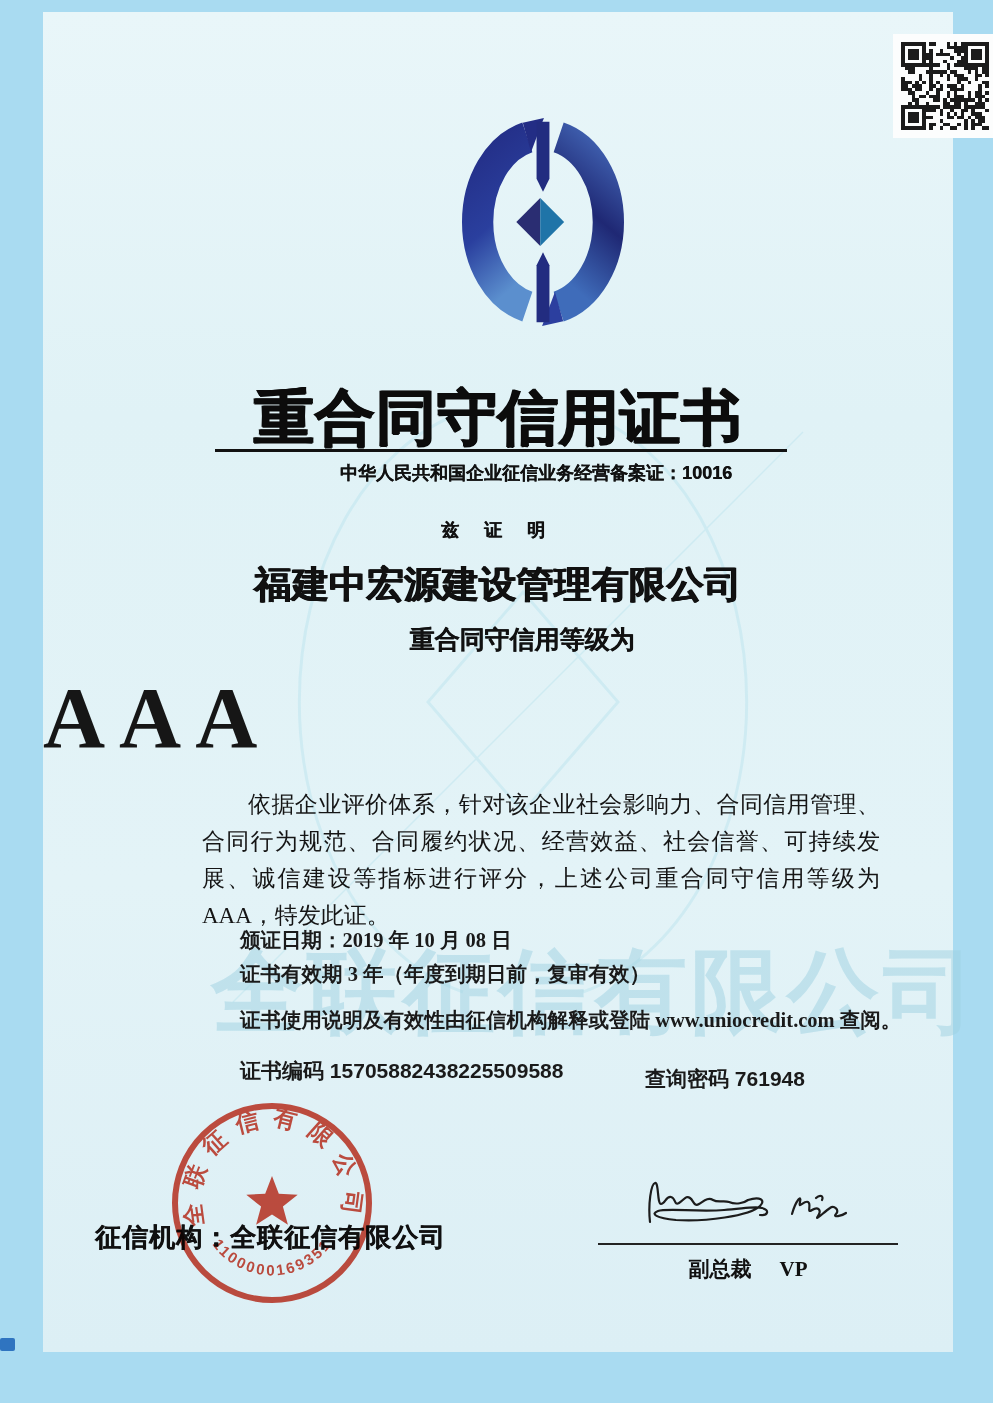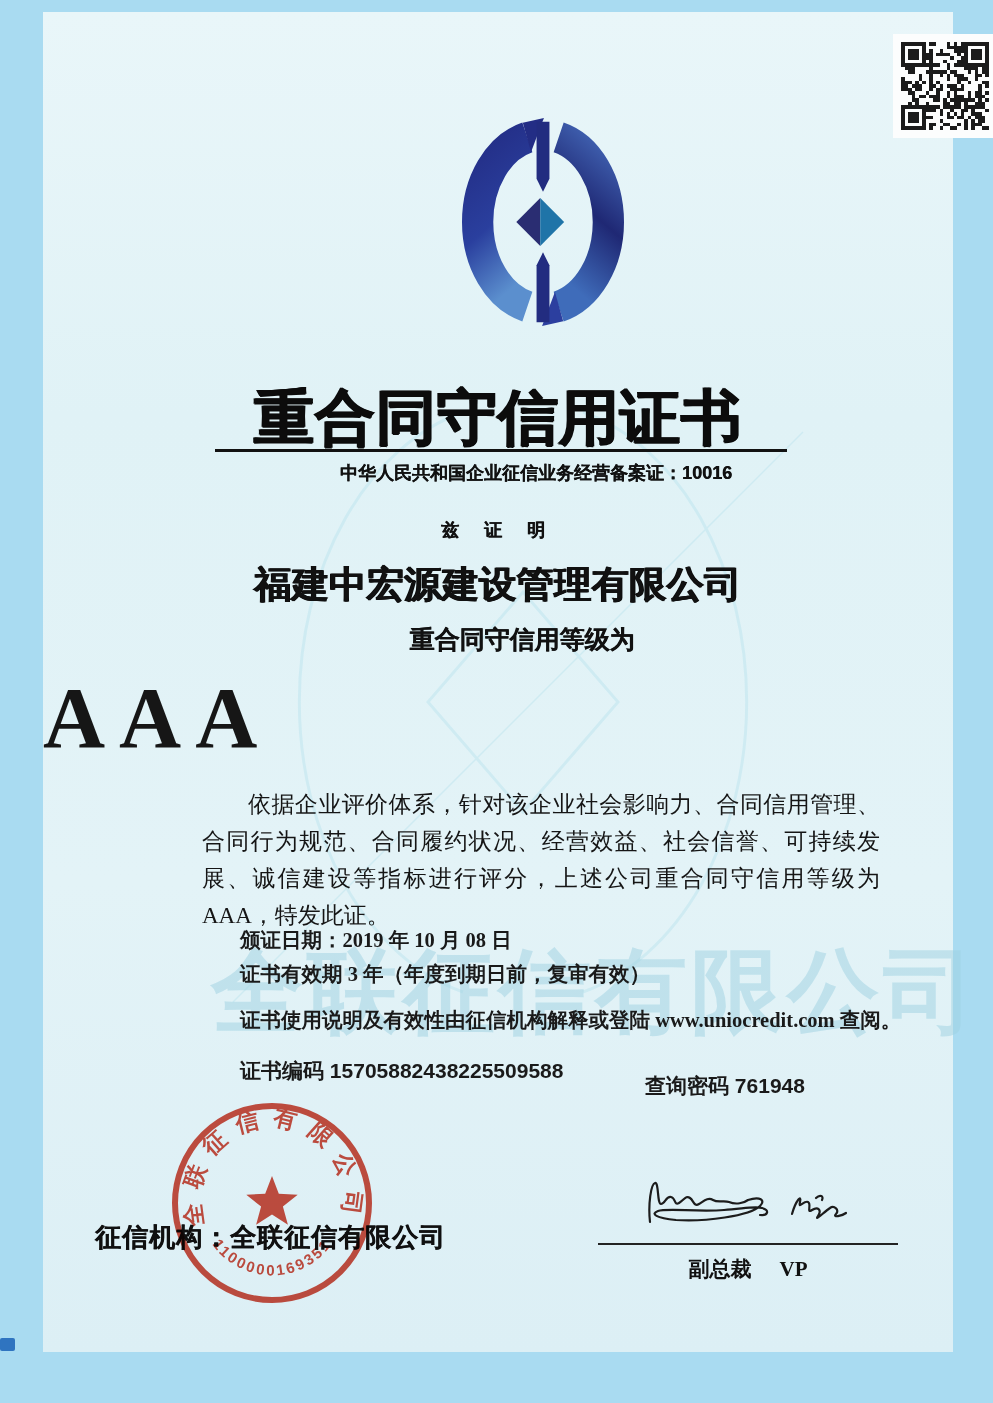--- a/index.html
+++ b/index.html
@@ -35,21 +35,21 @@
   
   .para{left:159px;top:774px;width:678px;font-size:23px;line-height:37px;font-weight:400;
         font-family:"Liberation Serif",serif;text-align:justify;text-indent:2em;color:#151515;}
   
   .dline{font-family:"Liberation Serif",serif;font-size:20.5px;font-weight:600;color:#1a1a1a;}
   .d1{left:197px;top:914px;}
   .d2{left:197px;top:948px;}
   .d3{left:197px;top:994px;}
   .code-row{left:197px;top:1028px;width:660px;font-size:21px;font-weight:600;
             font-family:"Liberation Sans",sans-serif;color:#1a1a1a;margin-top:17px;}
-  .code-row .q{position:absolute;left:405px;top:15px;}
+  .code-row .q{position:absolute;left:405px;top:8px;}
   
   .agency{left:52px;top:1208px;font-size:26px;font-weight:800;letter-spacing:1px;
           text-shadow:0.5px 0 0 #111;color:#101010;}
   .seal{left:122px;top:1084px;width:214px;height:214px;mix-blend-mode:multiply;opacity:.9;}
   .sig{left:577px;top:1158px;width:240px;height:72px;}
   .sig-line{left:555px;top:1231px;width:300px;height:2px;background:#232323;}
   .role{left:555px;top:1243px;width:300px;text-align:center;font-size:21px;font-weight:700;
         font-family:"Liberation Serif",serif;}
   .role .en{margin-left:28px;}
   .corner-mark{left:0;top:1338px;width:15px;height:13px;background:#2f74c0;border-radius:2px;}

